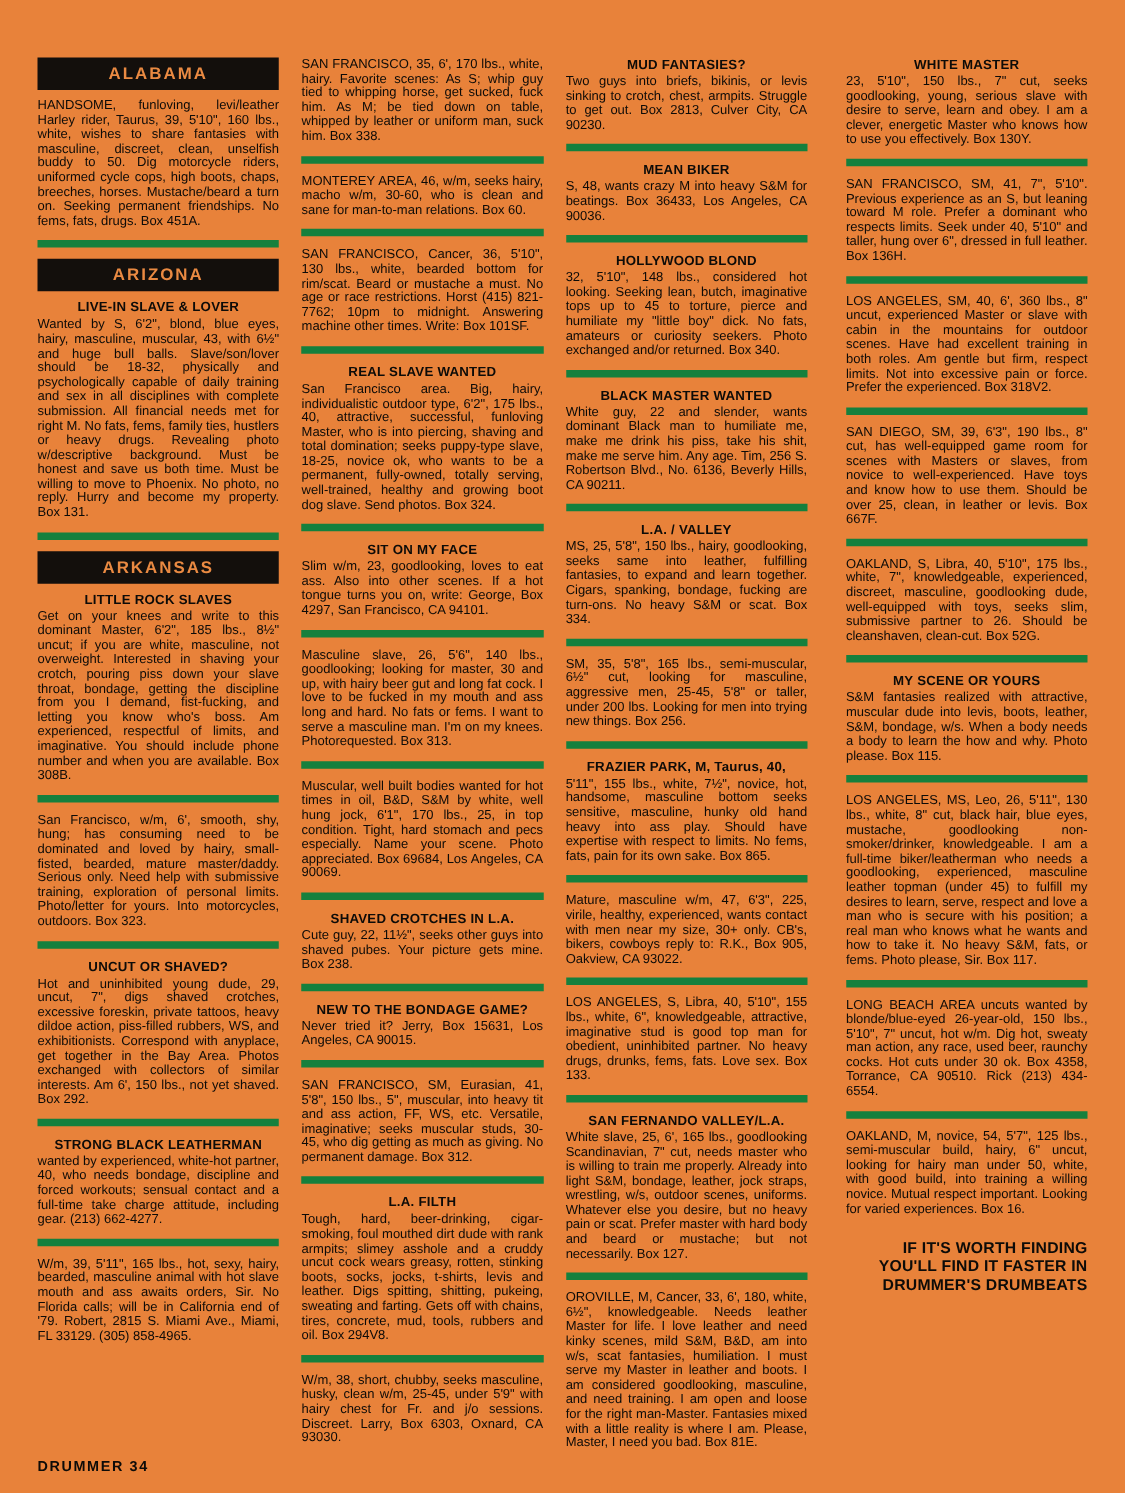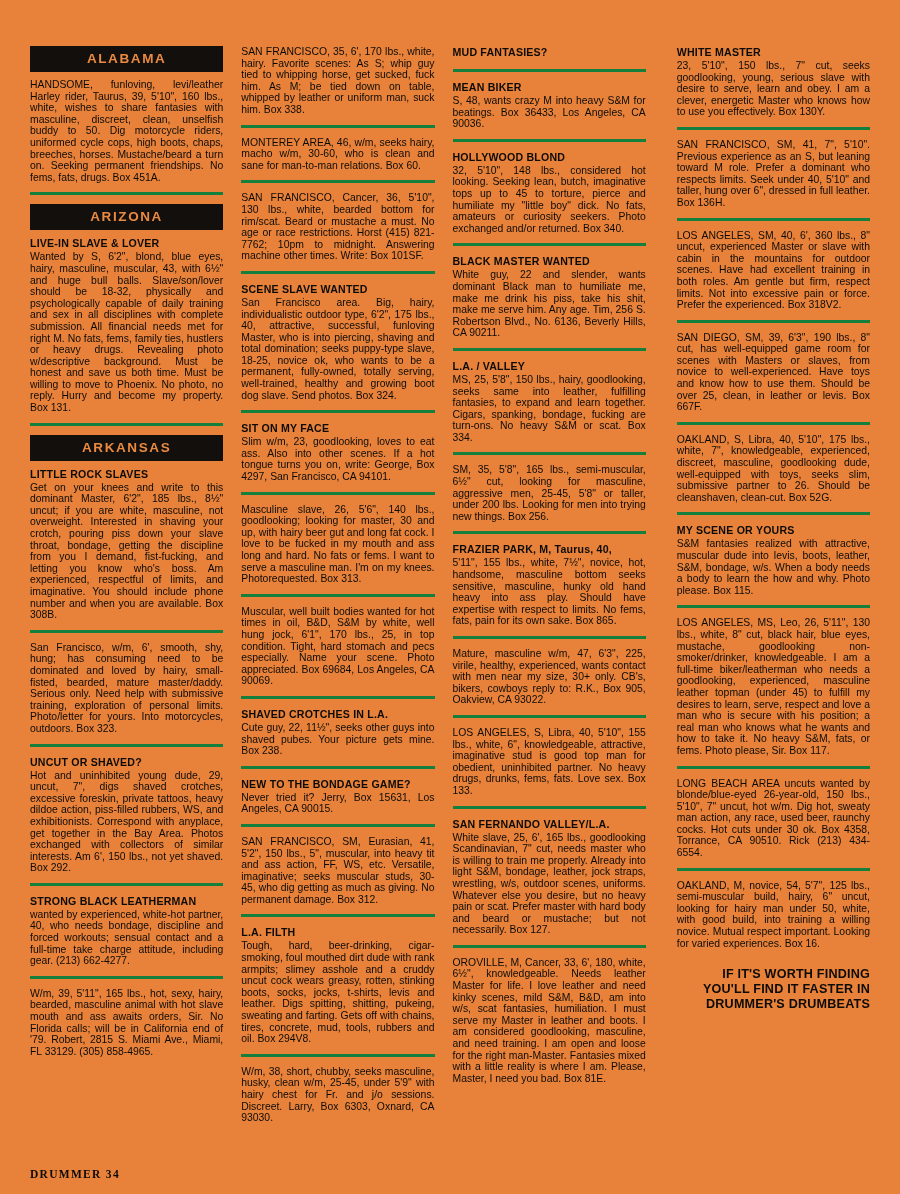--- a/index.html
+++ b/index.html
@@ -42,27 +42,27 @@
     letter-spacing: 1.6px;
     padding: 5px 0 6px 0;
     margin-bottom: 7px;
     margin-top: 2px;
   }
   .col > .state-banner:first-child { margin-top: 0; }
 
   .ad {
     margin-bottom: 9px;
     padding-bottom: 9px;
-    border-bottom: 3px solid #15803d;
+    border-bottom: 6px solid #15803d;
   }
   .ad.nodiv {
     border-bottom: none;
   }
   .ad-title {
-    text-align: left;
+    text-align: center;
     font-weight: bold;
     font-size: 10.6px;
     letter-spacing: 0.2px;
     line-height: 12px;
     margin-bottom: 2px;
   }
   .ad-body {
     font-size: 10.4px;
     line-height: 11.6px;
     text-align: justify;
@@ -78,21 +78,20 @@
     letter-spacing: 0.2px;
     margin-top: 6px;
   }
   .footer {
     position: absolute;
     left: 30px;
     bottom: 14px;
     font-size: 11.5px;
     font-weight: bold;
     letter-spacing: 1.3px;
-    font-family: Liberation Serif, serif;
   }
 </style>
 </head>
 <body>
 
 <div class="page">
   <div class="columns">
       <div class="col">
         <div class="state-banner">ALABAMA</div>
         <div class="ad">
@@ -127,21 +126,21 @@
         <div class="ad">
           <div class="ad-body">SAN FRANCISCO, 35, 6', 170 lbs., white, hairy. Favorite scenes: As S; whip guy tied to whipping horse, get sucked, fuck him. As M; be tied down on table, whipped by leather or uniform man, suck him. Box 338.</div>
         </div>
         <div class="ad">
           <div class="ad-body">MONTEREY AREA, 46, w/m, seeks hairy, macho w/m, 30-60, who is clean and sane for man-to-man relations. Box 60.</div>
         </div>
         <div class="ad">
           <div class="ad-body">SAN FRANCISCO, Cancer, 36, 5'10", 130 lbs., white, bearded bottom for rim/scat. Beard or mustache a must. No age or race restrictions. Horst (415) 821-7762; 10pm to midnight. Answering machine other times. Write: Box 101SF.</div>
         </div>
         <div class="ad">
-          <div class="ad-title">SCENE SLAVE WANTED</div>
+          <div class="ad-title">REAL SLAVE WANTED</div>
           <div class="ad-body">San Francisco area. Big, hairy, individualistic outdoor type, 6'2", 175 lbs., 40, attractive, successful, funloving Master, who is into piercing, shaving and total domination; seeks puppy-type slave, 18-25, novice ok, who wants to be a permanent, fully-owned, totally serving, well-trained, healthy and growing boot dog slave. Send photos. Box 324.</div>
         </div>
         <div class="ad">
           <div class="ad-title">SIT ON MY FACE</div>
           <div class="ad-body">Slim w/m, 23, goodlooking, loves to eat ass. Also into other scenes. If a hot tongue turns you on, write: George, Box 4297, San Francisco, CA 94101.</div>
         </div>
         <div class="ad">
           <div class="ad-body">Masculine slave, 26, 5'6", 140 lbs., goodlooking; looking for master, 30 and up, with hairy beer gut and long fat cock. I love to be fucked in my mouth and ass long and hard. No fats or fems. I want to serve a masculine man. I'm on my knees. Photorequested. Box 313.</div>
         </div>
         <div class="ad">
@@ -149,33 +148,34 @@
         </div>
         <div class="ad">
           <div class="ad-title">SHAVED CROTCHES IN L.A.</div>
           <div class="ad-body">Cute guy, 22, 11½", seeks other guys into shaved pubes. Your picture gets mine. Box 238.</div>
         </div>
         <div class="ad">
           <div class="ad-title">NEW TO THE BONDAGE GAME?</div>
           <div class="ad-body">Never tried it? Jerry, Box 15631, Los Angeles, CA 90015.</div>
         </div>
         <div class="ad">
-          <div class="ad-body">SAN FRANCISCO, SM, Eurasian, 41, 5'2", 150 lbs., 5", muscular, into heavy tit and ass action, FF, WS, etc. Versatile, imaginative; seeks muscular studs, 30-45, who dig getting as much as giving. No permanent damage. Box 312.</div>
+          <div class="ad-body">SAN FRANCISCO, SM, Eurasian, 41, 5'8", 150 lbs., 5", muscular, into heavy tit and ass action, FF, WS, etc. Versatile, imaginative; seeks muscular studs, 30-45, who dig getting as much as giving. No permanent damage. Box 312.</div>
         </div>
         <div class="ad">
           <div class="ad-title">L.A. FILTH</div>
           <div class="ad-body">Tough, hard, beer-drinking, cigar-smoking, foul mouthed dirt dude with rank armpits; slimey asshole and a cruddy uncut cock wears greasy, rotten, stinking boots, socks, jocks, t-shirts, levis and leather. Digs spitting, shitting, pukeing, sweating and farting. Gets off with chains, tires, concrete, mud, tools, rubbers and oil. Box 294V8.</div>
         </div>
         <div class="ad nodiv">
           <div class="ad-body">W/m, 38, short, chubby, seeks masculine, husky, clean w/m, 25-45, under 5'9" with hairy chest for Fr. and j/o sessions. Discreet. Larry, Box 6303, Oxnard, CA 93030.</div>
         </div>
       </div>
       <div class="col">
         <div class="ad">
           <div class="ad-title">MUD FANTASIES?</div>
+          <div class="ad-body">Two guys into briefs, bikinis, or levis sinking to crotch, chest, armpits. Struggle to get out. Box 2813, Culver City, CA 90230.</div>
         </div>
         <div class="ad">
           <div class="ad-title">MEAN BIKER</div>
           <div class="ad-body">S, 48, wants crazy M into heavy S&amp;M for beatings. Box 36433, Los Angeles, CA 90036.</div>
         </div>
         <div class="ad">
           <div class="ad-title">HOLLYWOOD BLOND</div>
           <div class="ad-body">32, 5'10", 148 lbs., considered hot looking. Seeking lean, butch, imaginative tops up to 45 to torture, pierce and humiliate my "little boy" dick. No fats, amateurs or curiosity seekers. Photo exchanged and/or returned. Box 340.</div>
         </div>
         <div class="ad">

